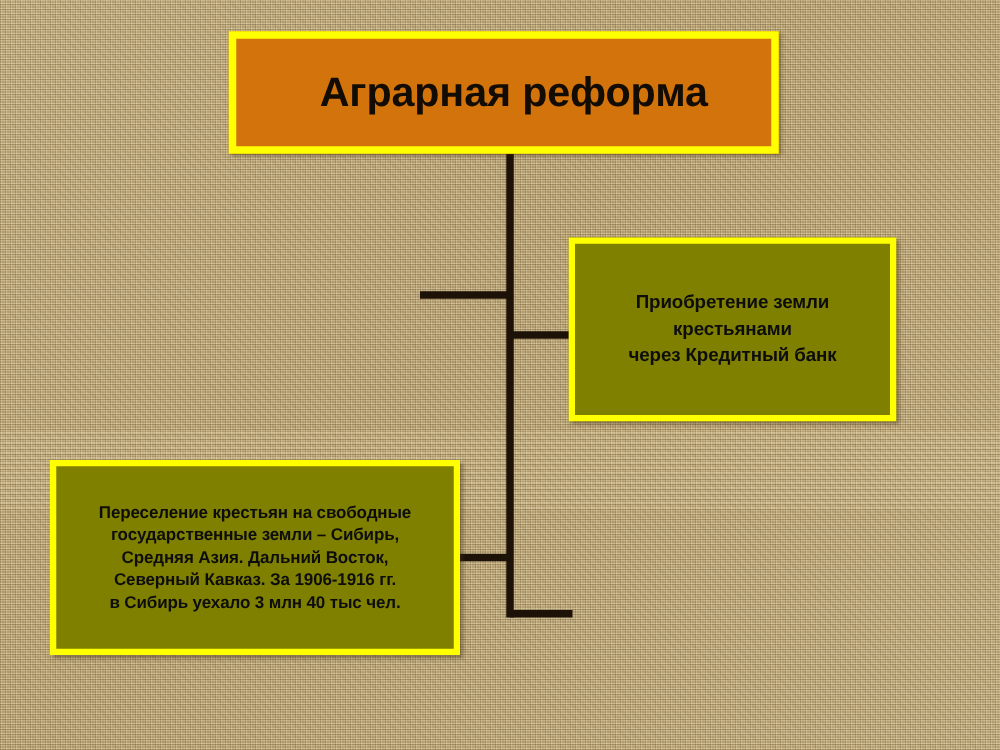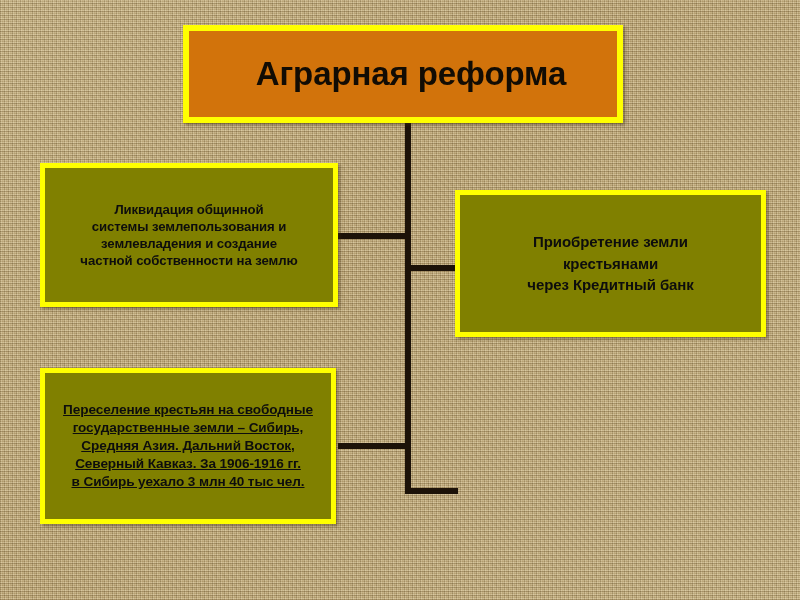--- a/index.html
+++ b/index.html
@@ -92,24 +92,24 @@
     line-height: 1.1;
     font-weight: bold;
     color: #120c04;
     margin-left: 16px;
   }
 
   
   #node-1 { left: 40px;  top: 163px; width: 298px; height: 144px; }
   #node-1 .node-text { font-size: 13.2px; }
 
-  #node-2 { left: 455px; top: 190px; width: 311px; height: 147px; }
+  #node-2 { left: 455px; top: 190px; width: 262px; height: 147px; }
   #node-2 .node-text { font-size: 15px; line-height: 1.45; }
 
-  #node-3 { left: 40px;  top: 368px; width: 296px; height: 156px; text-decoration: underline; }
+  #node-3 { left: 40px;  top: 368px; width: 328px; height: 156px; }
   #node-3 .node-text { font-size: 13.6px; line-height: 1.33; }
 
   #node-4 { left: 456px; top: 408px; width: 310px; height: 160px; }
   #node-4 .node-text { font-size: 13.2px; line-height: 1.33; }
 </style>
 </head>
 <body>
 
 <div id="slide">
 
@@ -120,26 +120,20 @@
   <div class="connector" style="left:408px; top:265px; width:50px; height:6px;"></div>
 
   <div class="connector" style="left:338px; top:443px; width:70px; height:6px;"></div>
 
   <div class="connector" style="left:408px; top:488px; width:50px; height:6px;"></div>
 
   <div class="node" id="title-box">
     <span class="node-text">Аграрная реформа</span>
   </div>
 
-  <div class="node" id="node-1">
-    <span class="node-text">Ликвидация общинной
-системы землепользования  и
-землевладения и создание
-частной собственности на землю</span>
-  </div>
 
   <div class="node" id="node-2">
     <span class="node-text">Приобретение земли
 крестьянами
 через Кредитный банк</span>
   </div>
 
   <div class="node" id="node-3">
     <span class="node-text">Переселение крестьян на свободные
 государственные земли – Сибирь,

